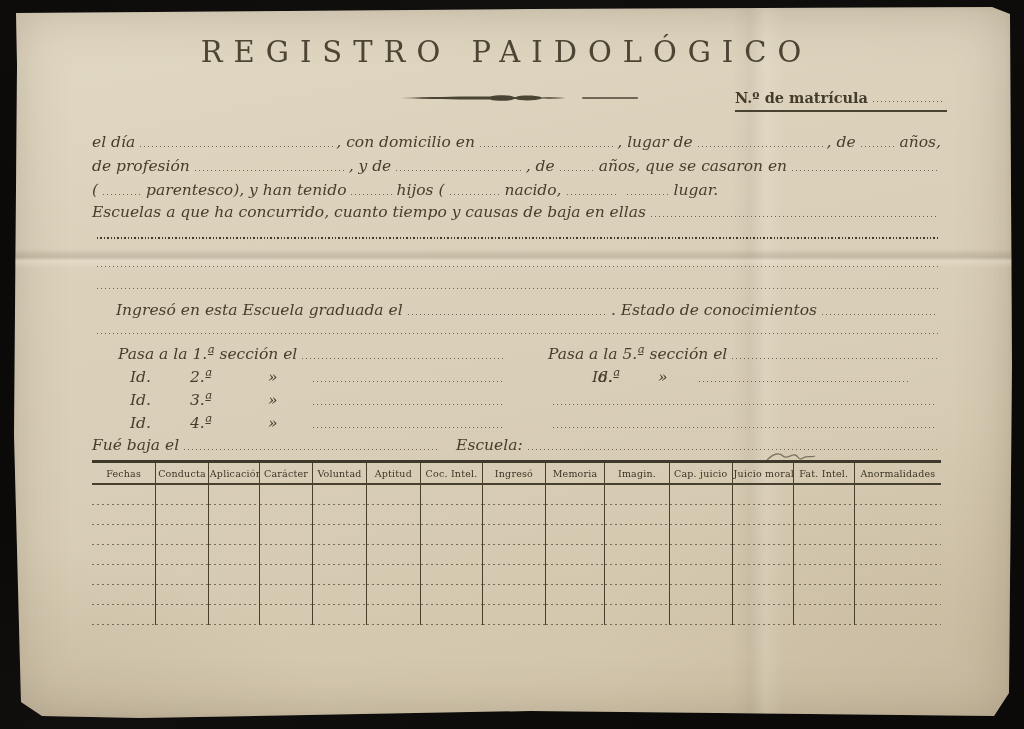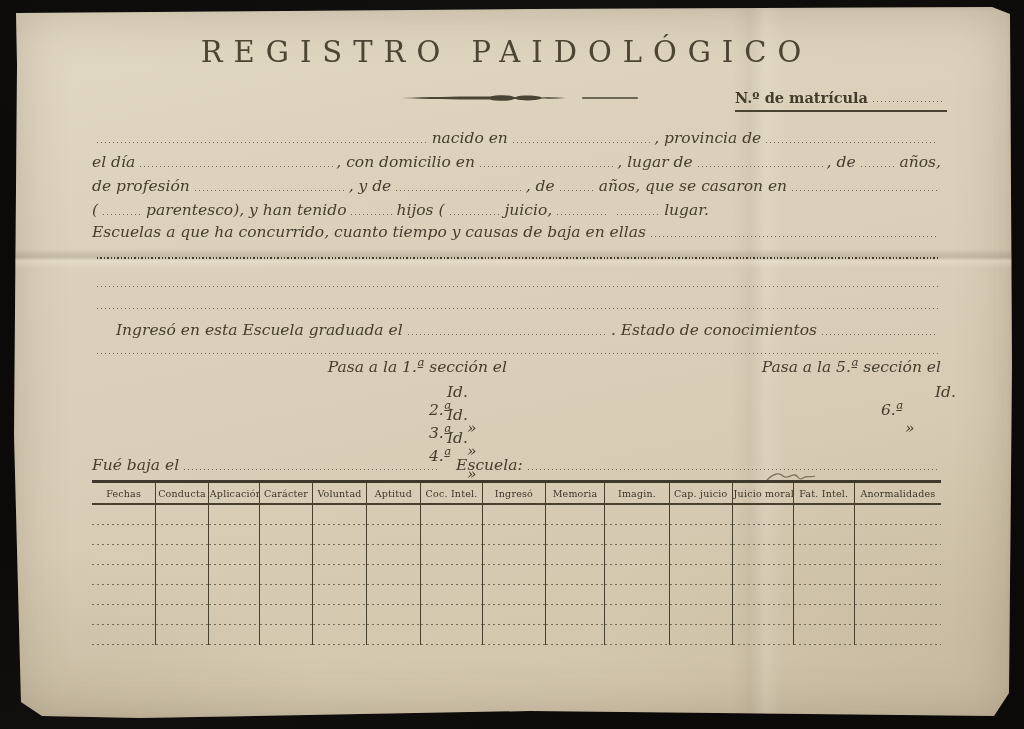--- a/index.html
+++ b/index.html
@@ -55,21 +55,21 @@
   .row .txt{white-space:nowrap;}
   .r1{height:20px}.r2{height:24px}.r3{height:24px}.r4{height:24px}.r5{height:22px}
   .b6{height:22px}.b7{height:28px}.b8{height:22px}
   .ringreso{height:26px;padding-left:24px;}
   .b10{height:19px}
   .bfx{flex-grow:0;flex-shrink:0;}
   .secciones{display:flex;align-items:flex-start;}
   .scol{display:flex;flex-direction:column;}
   .scol.left{flex:0 0 415px;padding-left:26px;box-sizing:border-box;}
   .scol.right{flex:1 1 auto;margin-left:41px;}
-  .srow{display:flex;align-items:flex-end;height:23px;flex-direction:column;}
+  .srow{display:flex;align-items:flex-end;height:23px;}
   .srow.first{height:25px;}
   .idr .w1{width:72px;padding-left:12px;box-sizing:border-box;}
   .idr .w2{width:78px;}
   .idr .w3{width:40px;}
   .idr2 .w1{width:50px;padding-left:44px;box-sizing:border-box;white-space:nowrap;}
   .idr2 .w2{width:60px;}
   .idr2 .w3{width:36px;}
   .rbaja{height:22px;}
   .rbaja .c1{flex:0 0 255px;}
   .rbaja .causas{margin-left:14px;}
@@ -105,27 +105,20 @@
     </svg>
   </div>
 
   <div class="matricula">
     <span class="lbl">N.º de matrícula</span>
     <span class="bl"></span>
   </div>
 
   <div class="body">
 
-    <div class="row r1">
-      <span class="bl" style="flex-grow:338"></span>
-      <span class="txt">nacido en</span>
-      <span class="bl" style="flex-grow:141"></span>
-      <span class="txt">, provincia de</span>
-      <span class="bl" style="flex-grow:175"></span>
-    </div>
 
     <div class="row r2">
       <span class="txt">el día</span>
       <span class="bl" style="flex-grow:230"></span>
       <span class="txt">, con domicilio en</span>
       <span class="bl" style="flex-grow:160"></span>
       <span class="txt">, lugar de</span>
       <span class="bl" style="flex-grow:150"></span>
       <span class="txt">, de</span>
       <span class="bl bfx" style="width:36px"></span>
@@ -143,21 +136,21 @@
       <span class="bl" style="flex-grow:150"></span>
     </div>
 
     <div class="row r4">
       <span class="txt">(</span>
       <span class="bl bfx" style="width:40px"></span>
       <span class="txt">parentesco), y han tenido</span>
       <span class="bl bfx" style="width:42px"></span>
       <span class="txt">hijos (</span>
       <span class="bl bfx" style="width:52px"></span>
-      <span class="txt">juicio,</span>
+      <span class="txt">nacido,</span>
       <span class="bl bfx" style="width:52px"></span>
       <span class="bl bfx" style="width:44px"></span>
       <span class="txt">lugar.</span>
     </div>
 
     <div class="row r5">
       <span class="txt">Escuelas a que ha concurrido, cuanto tiempo y causas de baja en ellas</span>
       <span class="bl"></span>
     </div>
 

